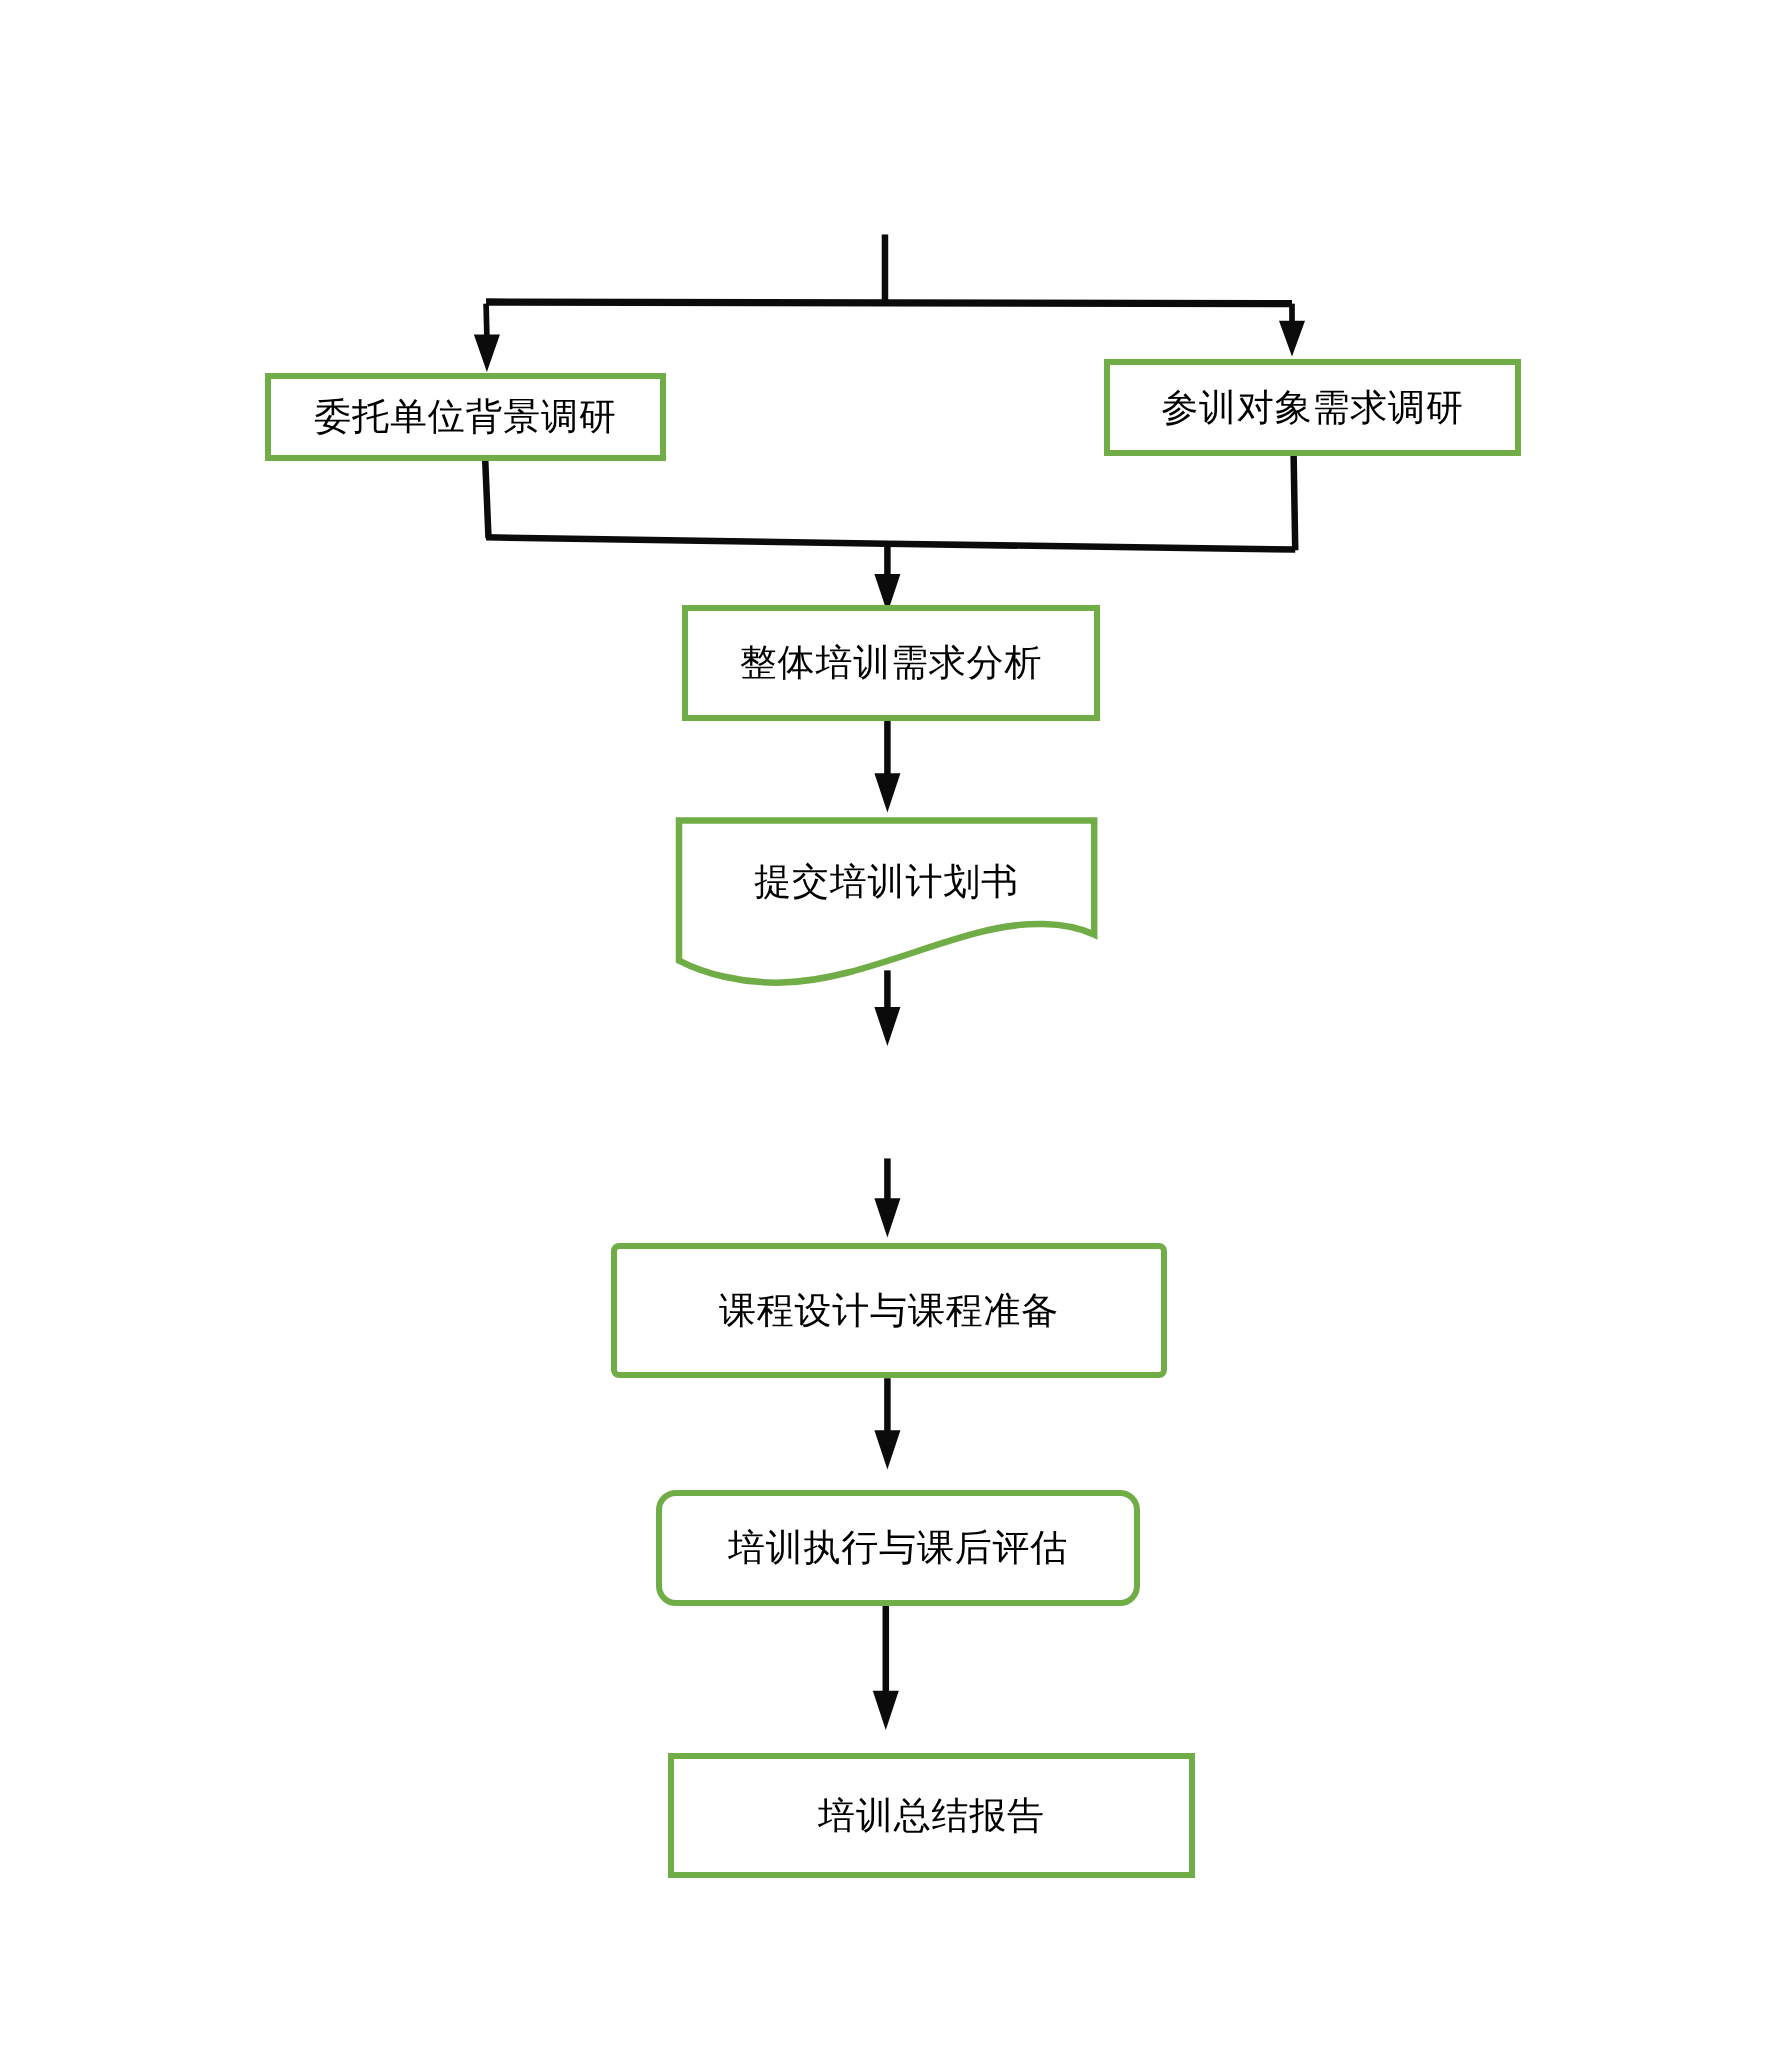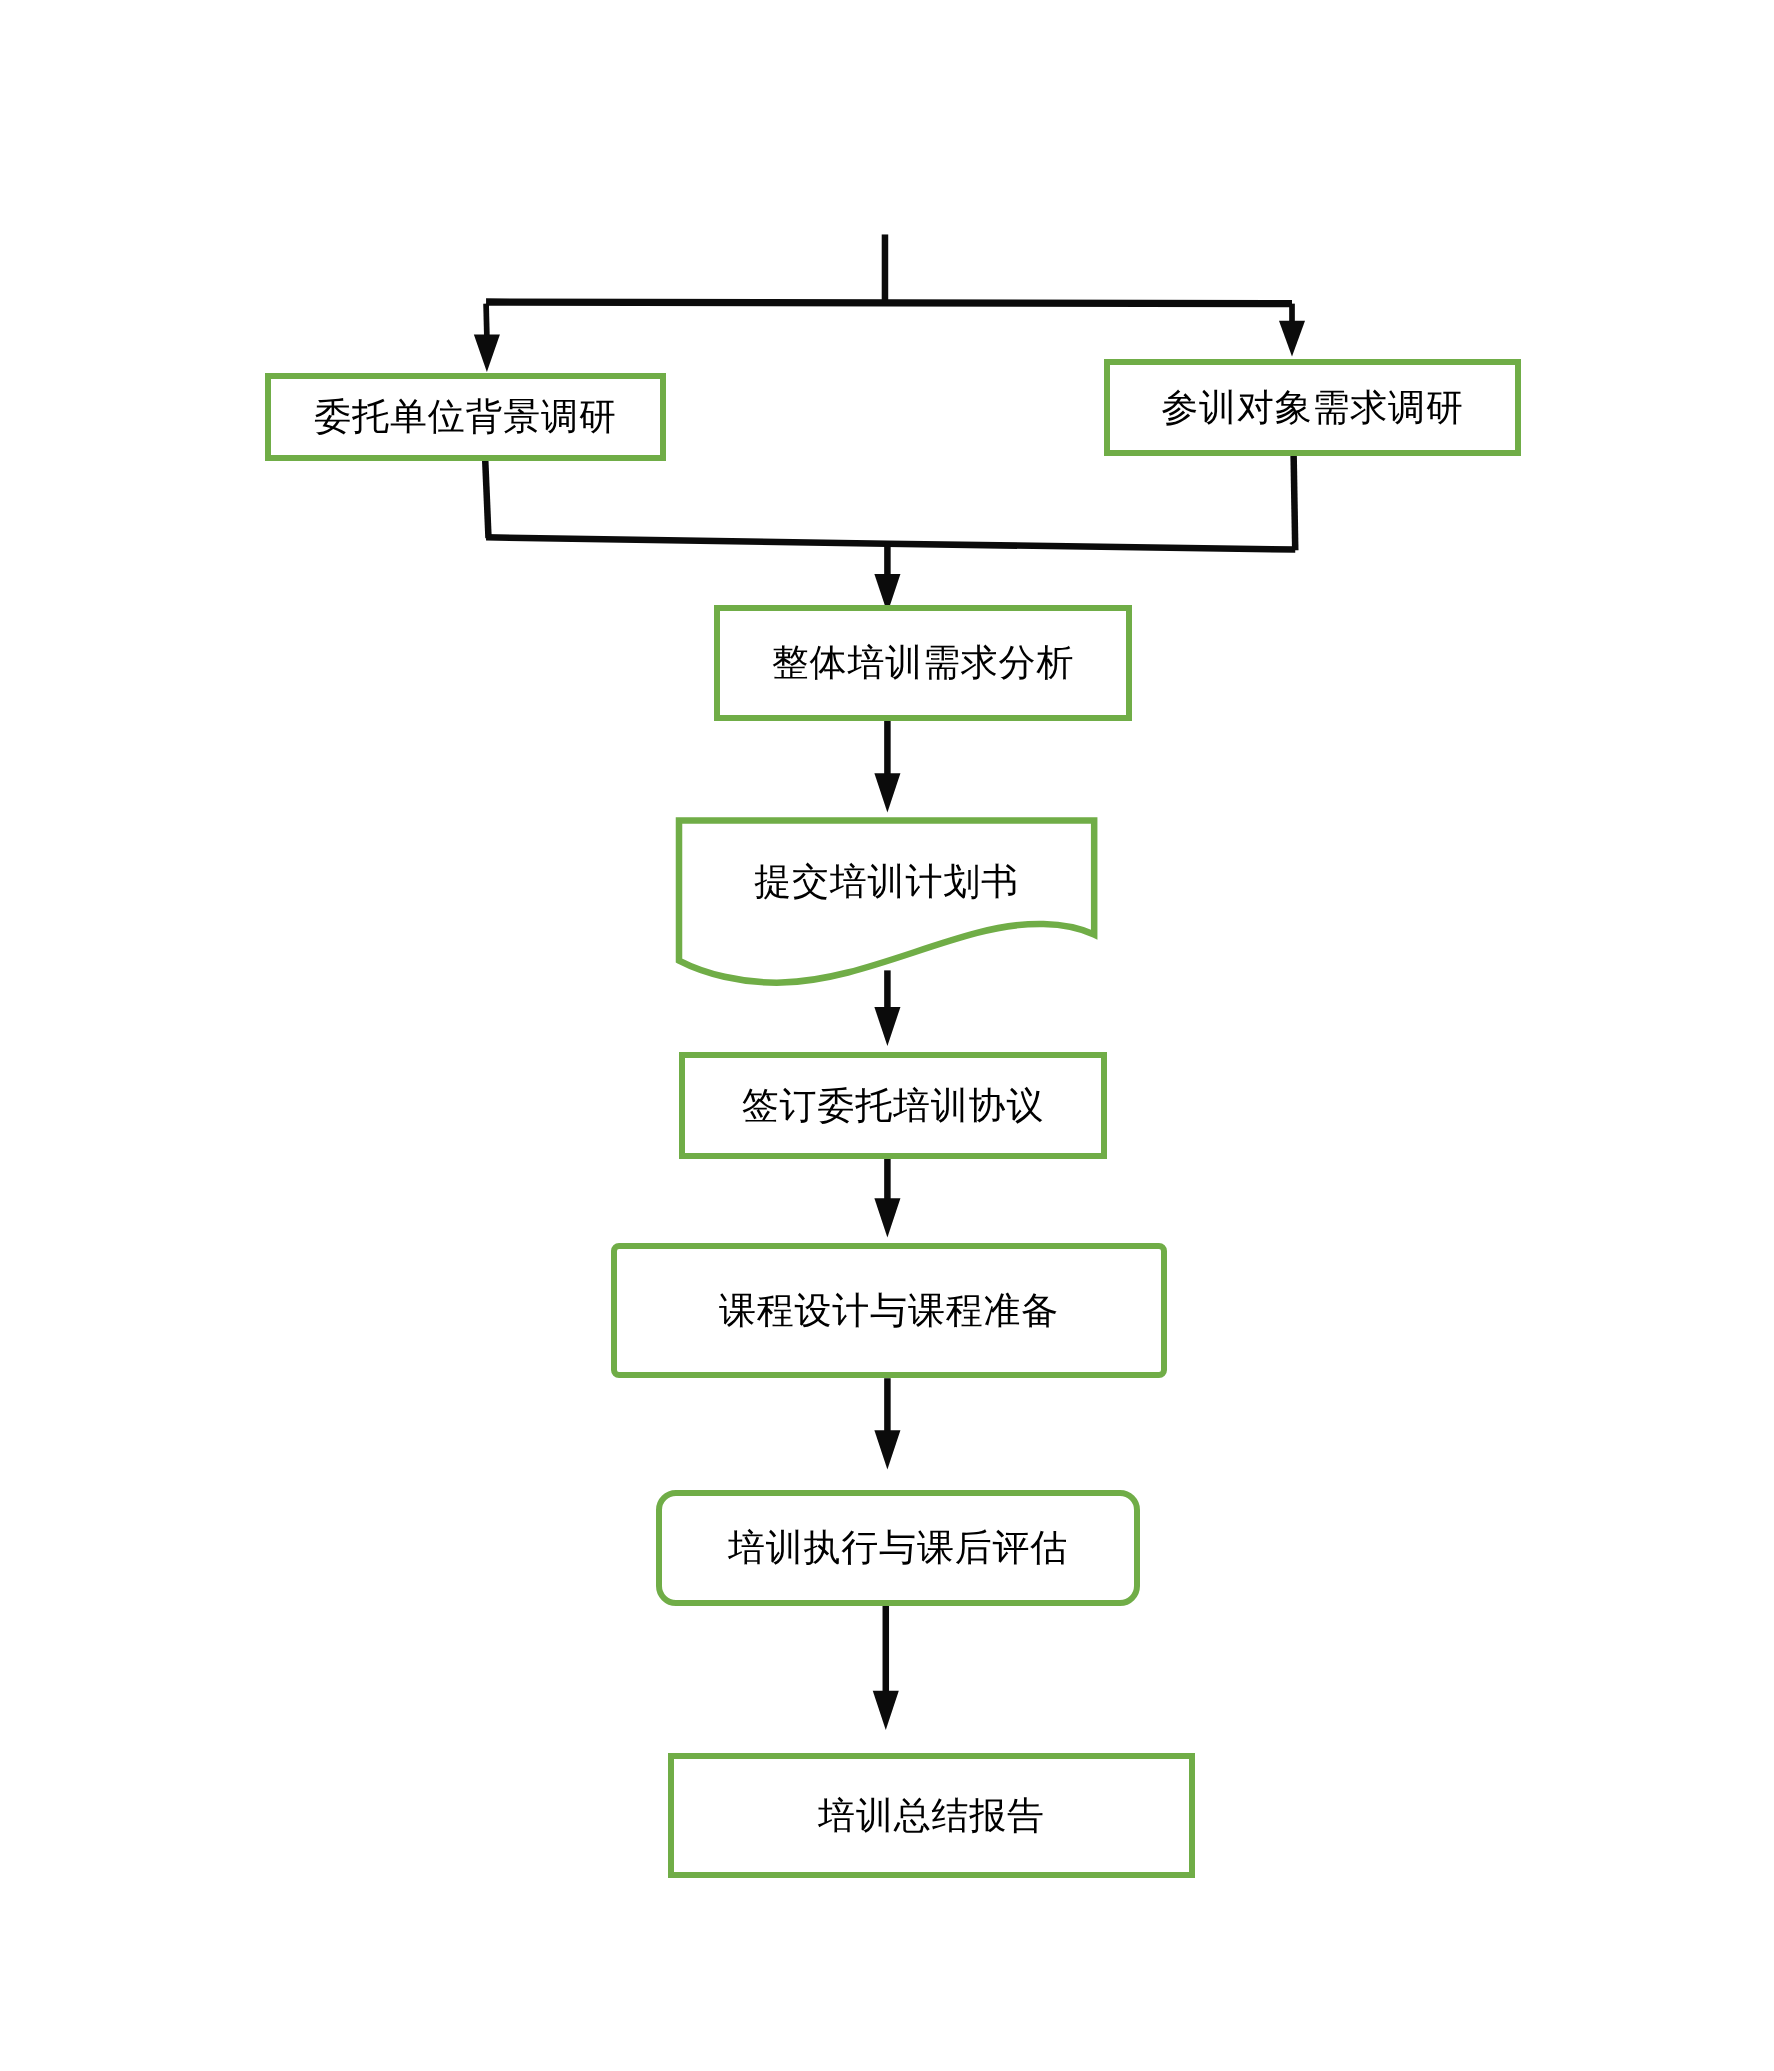--- a/index.html
+++ b/index.html
@@ -46,21 +46,21 @@
     font-size: 37px;
     letter-spacing: 0.8px;
     text-align: center;
     background: transparent;
     z-index: 3;
   }
   
   #node-1 { left: 665px;  top: 141px;  width: 411px; height: 94px; }
   #node-2 { left: 265px;  top: 373px;  width: 401px; height: 88px; }
   #node-3 { left: 1104px; top: 359px;  width: 417px; height: 97px; }
-  #node-4 { left: 714px;  top: 605px;  width: 418px; height: 116px; }
+  #node-4 { left: 682px;  top: 605px;  width: 418px; height: 116px; }
   #node-5-label { left: 679px; top: 821px; width: 415px; height: 121px; }
   #node-6 { left: 679px;  top: 1052px; width: 428px; height: 107px; }
   #node-7 { left: 611px;  top: 1243px; width: 556px; height: 135px; }
   #node-8 { left: 656px;  top: 1490px; width: 484px; height: 116px; border-radius: 20px; }
   #node-9 { left: 668px;  top: 1753px; width: 527px; height: 125px; }
 
   .shaft { stroke: #0b0b0b; fill: none; }
   .head  { fill: #0b0b0b; stroke: none; }
   .docshape { fill: #ffffff; stroke: #70AD47; stroke-width: 8; }
 </style>
@@ -113,21 +113,20 @@
 
 
   <div class="node" id="node-3">参训对象需求调研</div>
 
   <div class="node" id="node-2">委托单位背景调研</div>
 
   <div class="node" id="node-4">整体培训需求分析</div>
 
   <div class="doc-label" id="node-5-label">提交培训计划书</div>
 
-  <div class="node" id="node-6">签订委托培训协议</div>
 
   <div class="node rounded" id="node-7">课程设计与课程准备</div>
 
   <div class="node" id="node-8">培训执行与课后评估</div>
 
   <div class="node" id="node-9">培训总结报告</div>
 
 </div>
 
 

